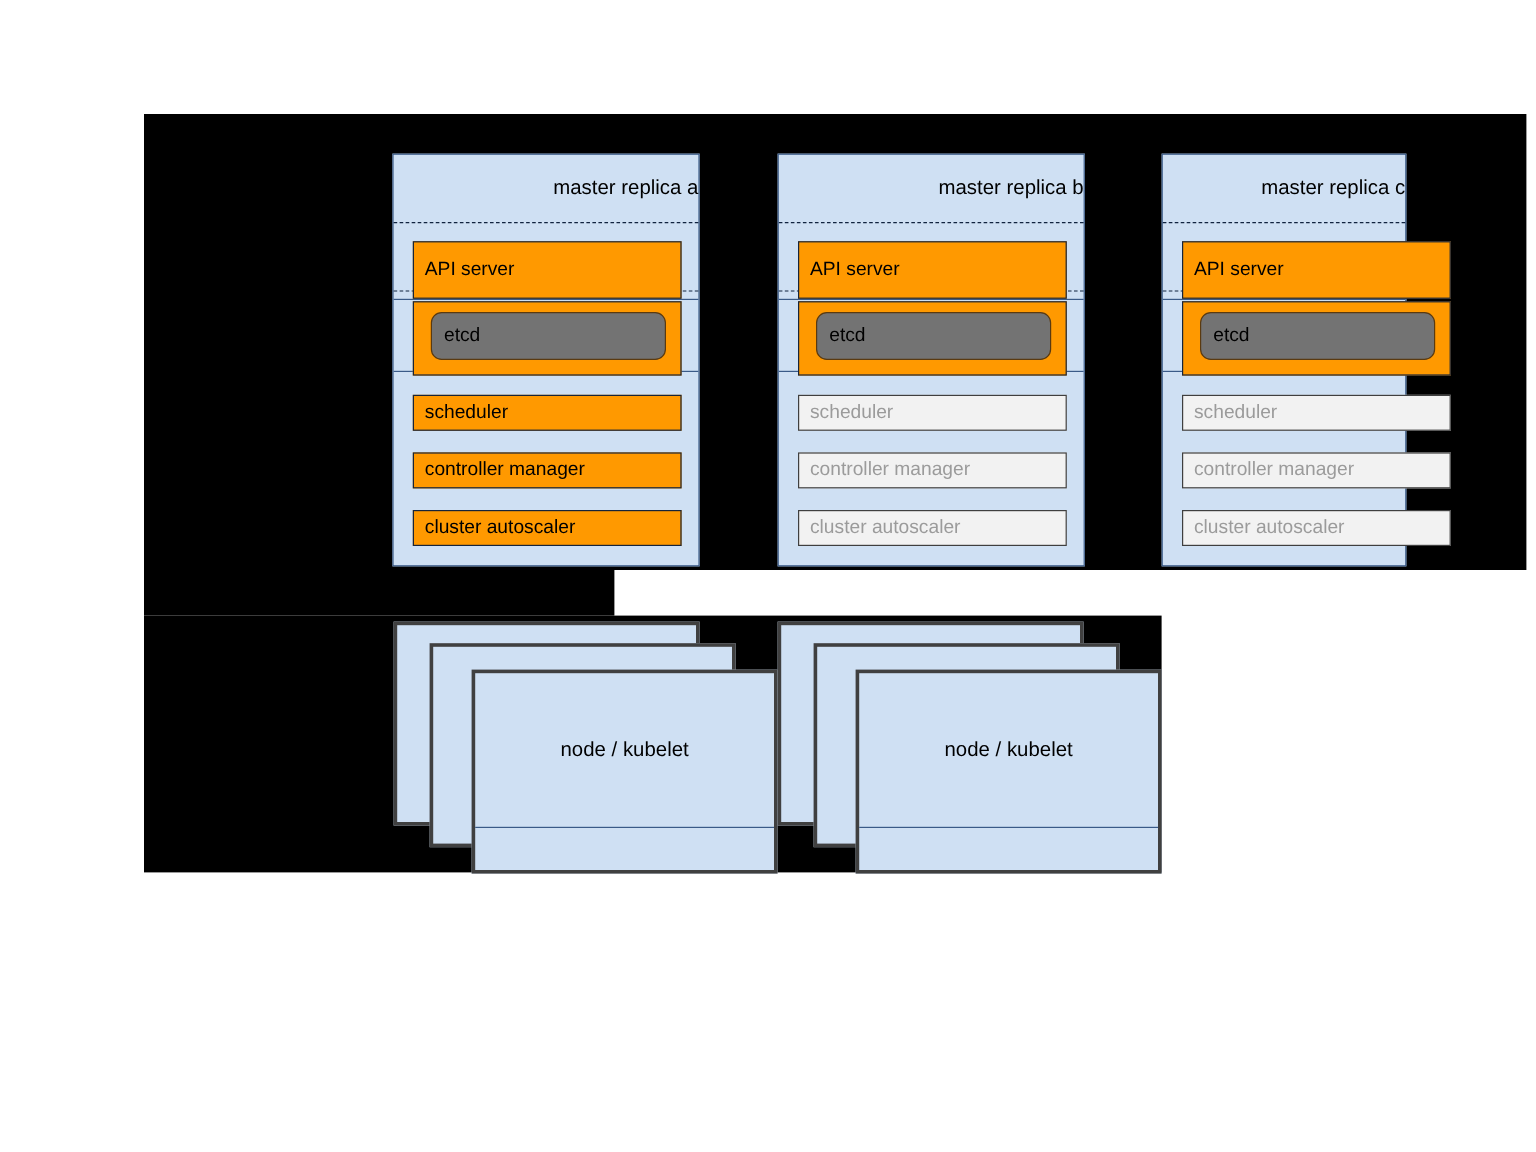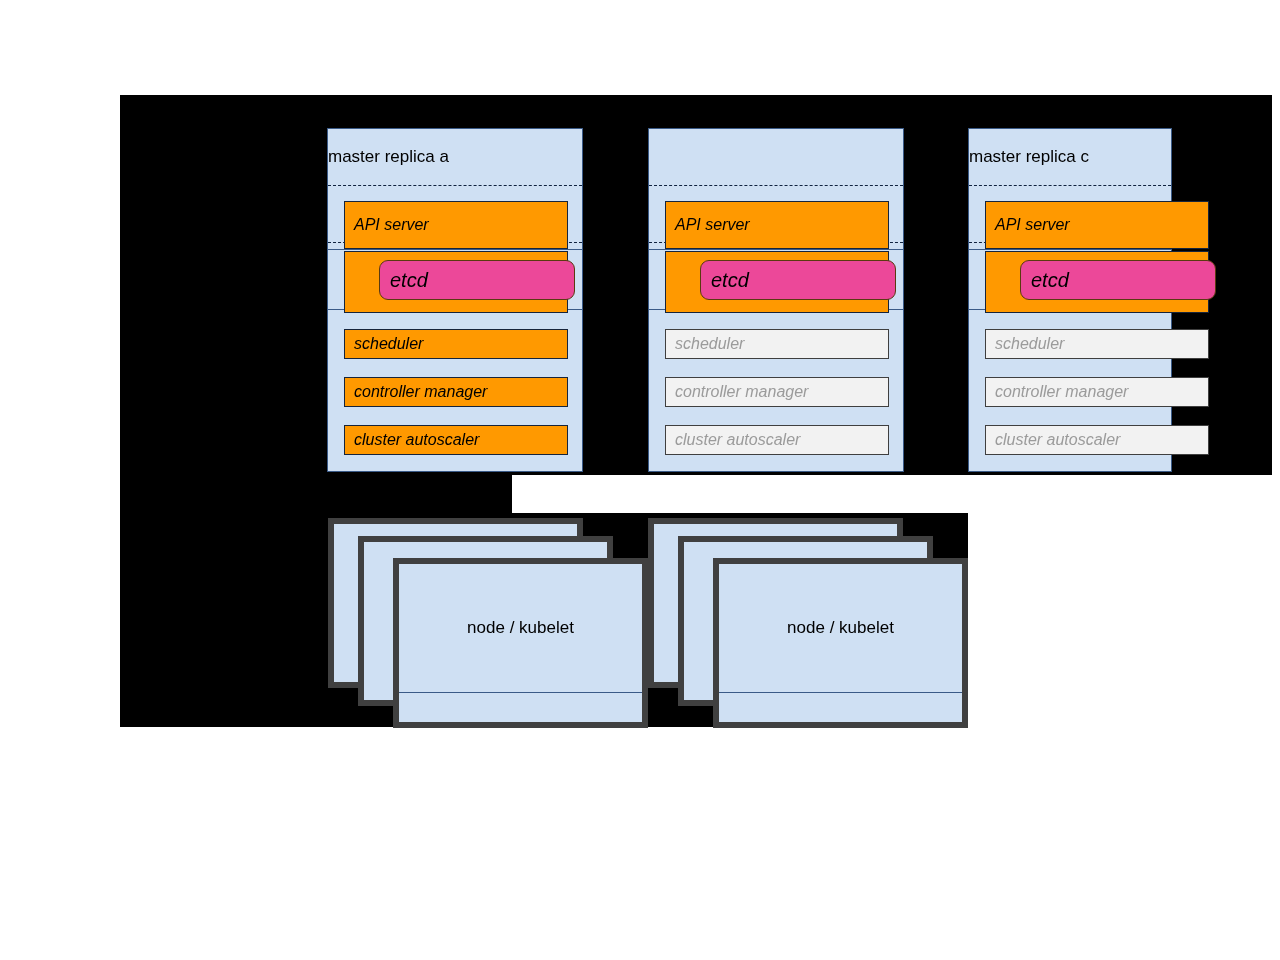--- a/index.html
+++ b/index.html
@@ -42,21 +42,21 @@
   #replica-b { left: 648px;  width: 256px; }
   #replica-c { left: 968px;  width: 204px; }
 
   .replica-title {
     position: absolute;
     top: 0;
     left: 0;
     right: 0;
     height: 56px;
     line-height: 56px;
-    text-align: left;
+    text-align: right;
     font-size: 17px;
     color: #000000;
   }
 
   
   .plane-line {
     position: absolute;
     left: 0;
     right: 0;
     height: 0;
@@ -71,21 +71,20 @@
   
   .comp {
     position: absolute;
     box-sizing: border-box;
     font-size: 16px;
     padding-left: 9px;
     display: flex;
     align-items: center;
     left: 16px;
     width: 224px;
-    font-style: italic;
   }
   .comp.active {
     background: #ff9900;
     border: 1px solid #16243b;
     color: #000000;
   }
   .comp.inactive {
     background: #f2f2f2;
     border: 1px solid #3f3f3f;
     color: #9b9b9b;
@@ -96,46 +95,45 @@
   .sched-box   { top: 200px; height: 30px; text-align: right; }
   .ctrl-box    { top: 248px; height: 30px; }
   .autosc-box  { top: 296px; height: 30px; }
 
   .etcd-inner {
     position: absolute;
     left: 14px;
     top: 8px;
     width: 196px;
     height: 40px;
-    background: #ec4899;
+    background: #737373;
     border: 1px solid #5a3a10;
     border-radius: 9px;
     box-sizing: border-box;
-    font-size: 20px;
+    font-size: 16px;
     color: #000000;
     display: flex;
     align-items: center;
     padding-left: 10px;
-    margin-left: 20px;
   }
 
   
   .node-stack {
     position: absolute;
     top: 518px;
     width: 320px;
     height: 210px;
   }
   #node-stack-1 { left: 328px; }
   #node-stack-2 { left: 648px; }
 
   .node-card {
     position: absolute;
     background: #cfe0f3;
-    border: 6px solid #404040;
+    border: 3px solid #404040;
     box-sizing: border-box;
     width: 255px;
     height: 170px;
   }
   .node-card.back   { left: 0px;  top: 0px;  }
   .node-card.middle { left: 30px; top: 18px; }
   .node-card.front  { left: 65px; top: 40px; width: 255px; height: 170px; }
 
   .node-label {
     position: absolute;
@@ -176,20 +174,21 @@
     <div class="comp active etcd-box">
       <div class="etcd-inner">etcd</div>
     </div>
     <div class="comp active api-box">API server</div>
     <div class="comp active sched-box">scheduler</div>
     <div class="comp active ctrl-box">controller manager</div>
     <div class="comp active autosc-box">cluster autoscaler</div>
   </div>
 
   <div class="replica" id="replica-b">
+    <div class="replica-title">master replica b</div>
     <div class="plane-line line-dash-1"></div>
     <div class="plane-line line-dash-2"></div>
     <div class="plane-line solid line-solid-1"></div>
     <div class="plane-line solid line-solid-2"></div>
     <div class="comp active etcd-box">
       <div class="etcd-inner">etcd</div>
     </div>
     <div class="comp active api-box">API server</div>
     <div class="comp inactive sched-box">scheduler</div>
     <div class="comp inactive ctrl-box">controller manager</div>

